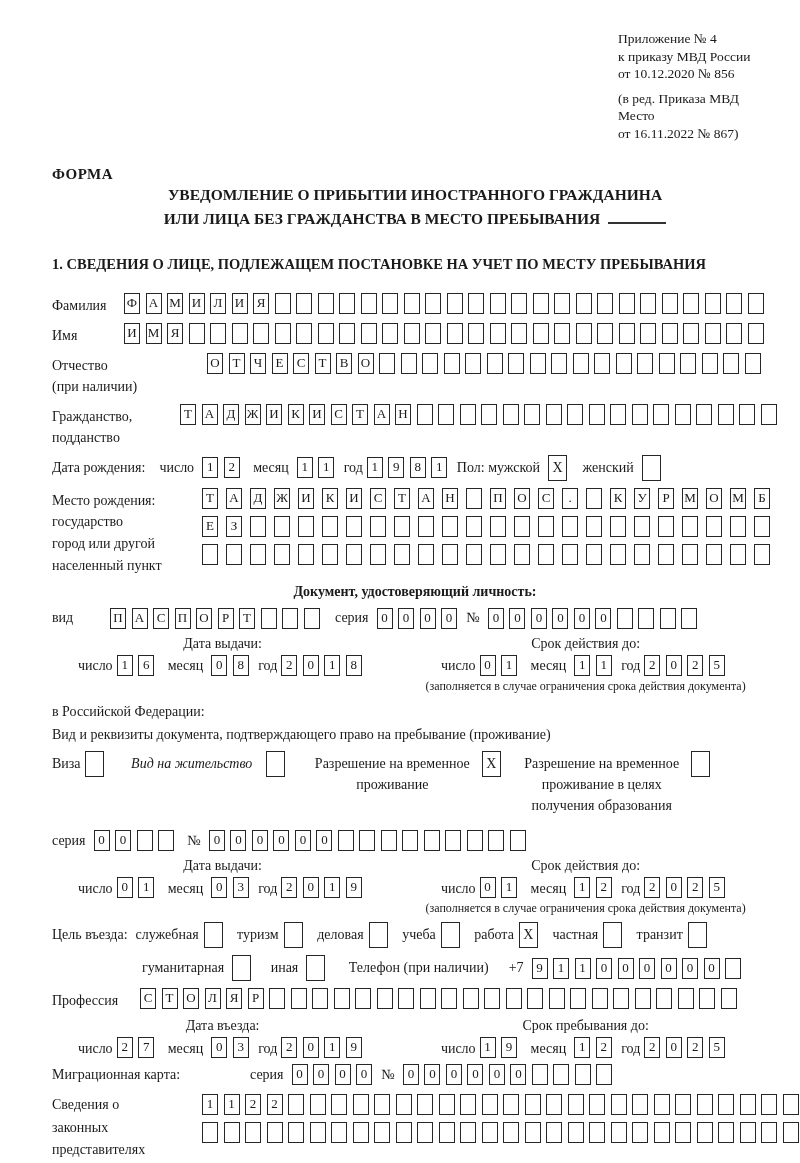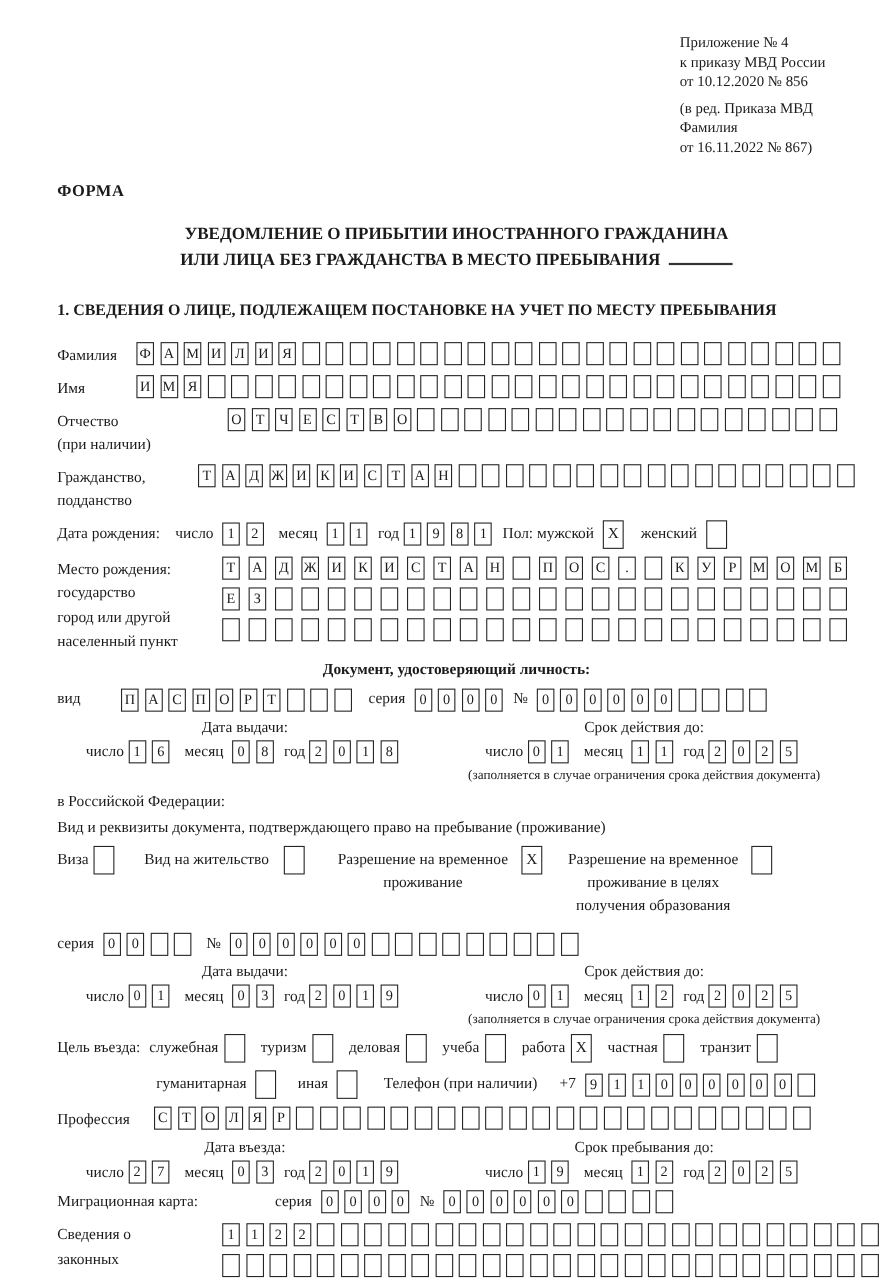--- a/index.html
+++ b/index.html
@@ -8,21 +8,21 @@
     width: 800px; min-height: 1163px; margin: 0 auto; color: #1a1a1a;
     font-family: "Liberation Serif", "DejaVu Serif", serif; font-size: 14px;
   }
   .page { padding: 30px 22px 24px 52px; }
 
   
   .appendix { margin-left: 566px; font-size: 13.5px; line-height: 1.3; }
   .appendix .gap { margin-top: 7px; }
   .forma { text-align: left; padding-right: 30px; font-weight: bold; font-size: 15px; margin-top: 24px; letter-spacing: .5px; }
 
-  .title { text-align: center; font-weight: bold; font-size: 15.5px; line-height: 1.5; margin-top: 18px; }
+  .title { text-align: center; font-weight: bold; font-size: 15.5px; line-height: 1.5; }
   .blank-line { display: inline-block; width: 58px; height: 13px; border-bottom: 2px solid #333; margin-left: 8px; }
 
   .sec-heading { font-weight: bold; font-size: 14.5px; margin-top: 26px; margin-bottom: 20px; }
 
   
   .cells { white-space: nowrap; display: inline-block; line-height: 0; }
   .cell {
     display: inline-block; width: 16px; height: 21px; border: 1.7px solid #262626;
     margin-right: 5.5px; text-align: center; font-size: 13px; line-height: 18px;
     vertical-align: top; background: #fff;
@@ -62,21 +62,21 @@
 </style>
 </head>
 <body>
 
 <div class="page">
 
   <div class="appendix">
     <div>Приложение № 4</div>
     <div>к приказу МВД России</div>
     <div>от 10.12.2020 № 856</div>
-    <div class="gap">(в ред. Приказа МВД Фамилия</div>
+    <div class="gap">(в ред. Приказа МВД Место</div>
     <div>от 16.11.2022 № 867)</div>
   </div>
 
   <div class="forma">ФОРМА</div>
 
   <div class="title">
     <div>УВЕДОМЛЕНИЕ О ПРИБЫТИИ ИНОСТРАННОГО ГРАЖДАНИНА</div>
     <div>
       <span>ИЛИ ЛИЦА БЕЗ ГРАЖДАНСТВА В МЕСТО ПРЕБЫВАНИЯ</span><span class="blank-line"></span>
     </div>
@@ -178,21 +178,21 @@
   <div class="intro">
     <div>в Российской Федерации:</div>
     <div>Вид и реквизиты документа, подтверждающего право на пребывание (проживание)</div>
   </div>
 
   <div class="permits-row">
     <div class="permit">
       <span class="ptxt mr4">Виза</span>
       <span class="chk"><span class="cell"></span></span>
     </div>
-    <div class="permit ml10" style="margin-left:22px;">
+    <div class="permit ml10" style="margin-left:22px;font-style:italic;">
       <span class="ptxt" style="margin-right:14px;">Вид на жительство</span>
       <span class="chk"><span class="cell"></span></span>
     </div>
     <div class="permit" style="margin-left:24px;">
       <span class="ptxt" style="margin-right:12px;">
         <span>Разрешение на временное</span><br>
         <span>проживание</span>
       </span>
       <span class="chk"><span class="cell">X</span></span>
     </div>

